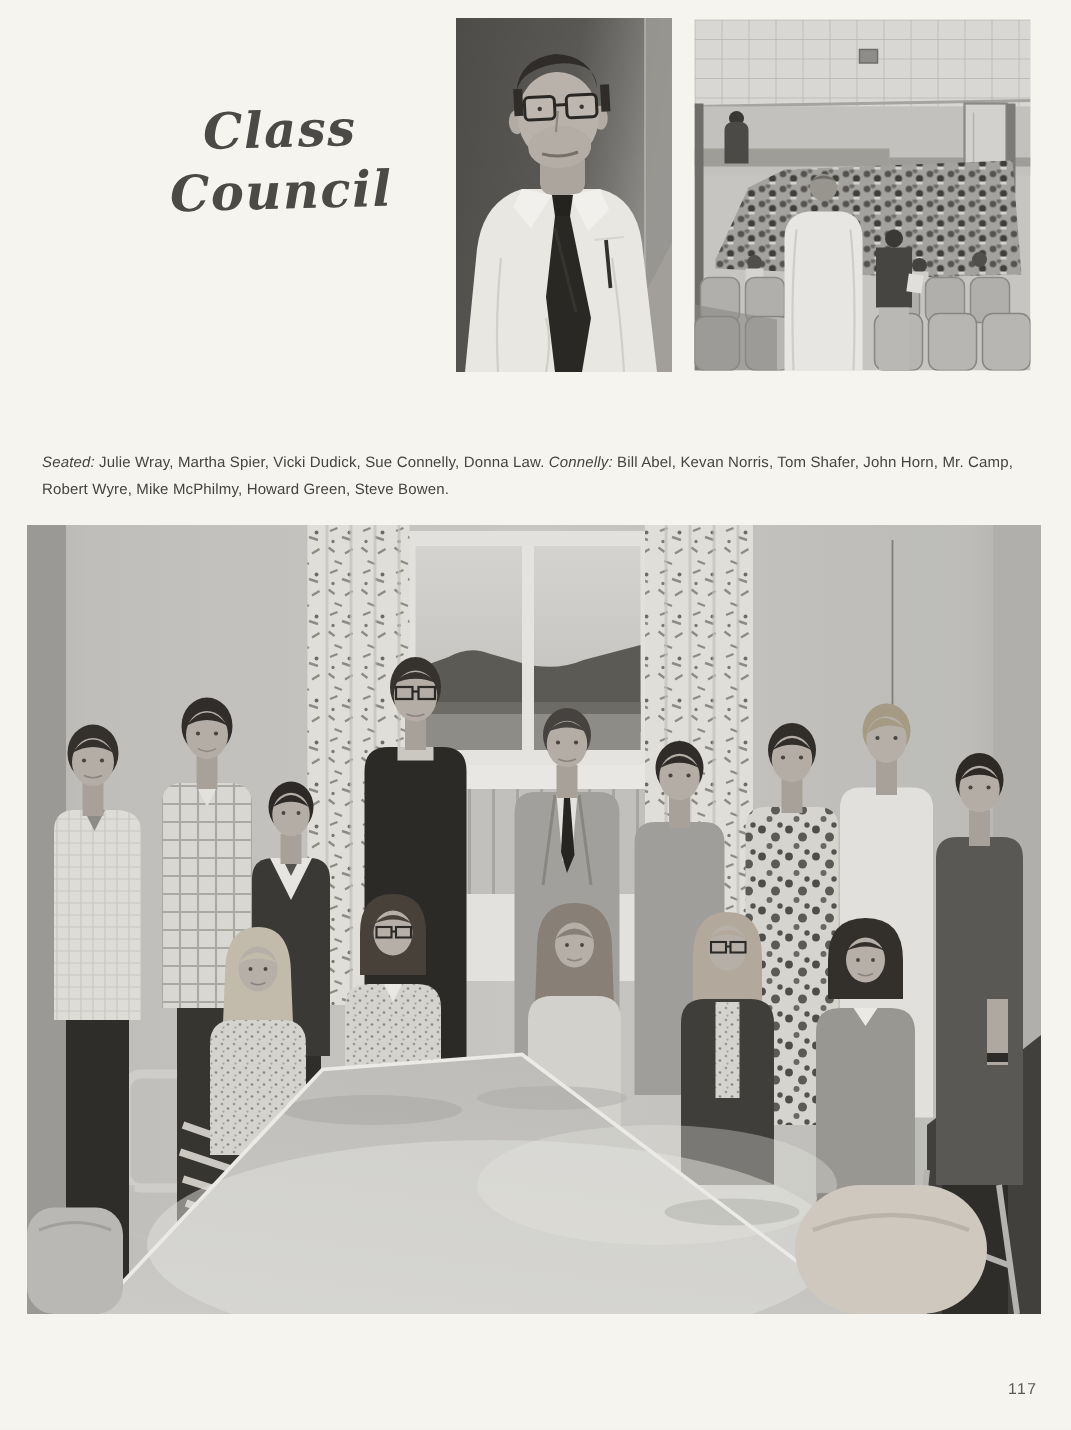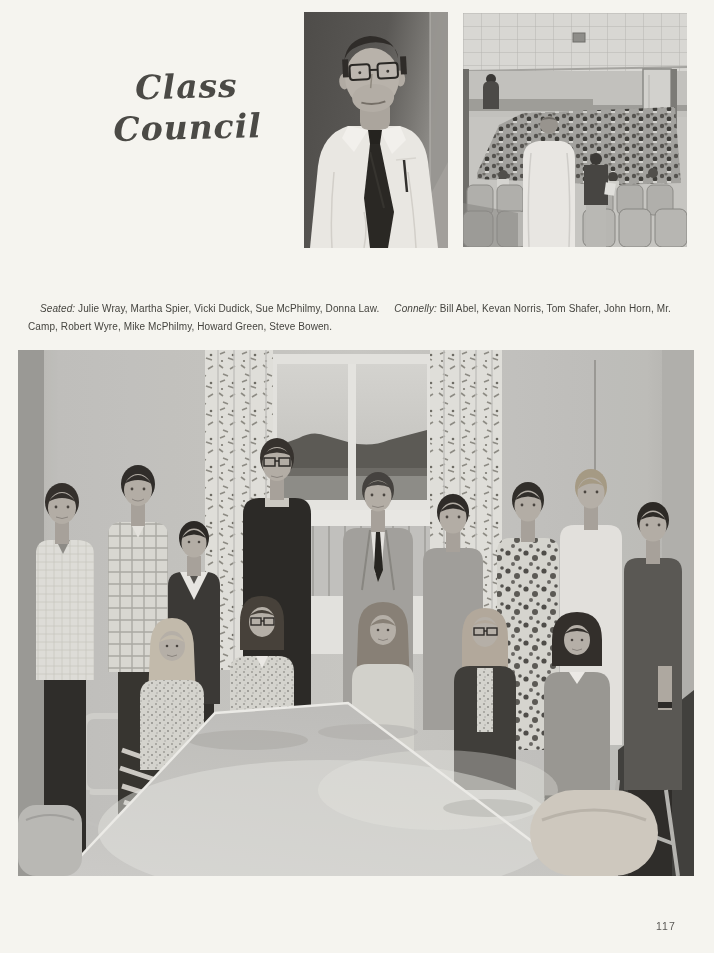--- a/index.html
+++ b/index.html
@@ -5,22 +5,22 @@
   html,body{margin:0;padding:0;}
   body{width:714px;height:953px;background:#f5f4ef;position:relative;overflow:hidden;
        font-family:"Liberation Sans",sans-serif;}
   .page{position:absolute;inset:0;}
   .title{position:absolute;left:92px;top:66px;width:190px;text-align:center;
          font-family:"DejaVu Serif",serif;font-style:italic;font-weight:bold;
          font-size:33px;line-height:41px;color:#4b4a46;letter-spacing:1px;
          transform:rotate(-1.5deg);}
   .caption{position:absolute;left:28px;top:300px;width:668px;margin:0;
            font-size:10px;line-height:18px;color:#45443f;letter-spacing:.1px;}
-  .caption i{font-style:italic;margin-left:12px;}
-  .pagenum{position:absolute;left:656px;top:920px;font-size:10.5px;color:#5a5956;
+  .caption i{font-style:italic;}
+  .pagenum{position:absolute;left:672px;top:920px;font-size:10.5px;color:#5a5956;
            letter-spacing:1px;}
   .photo{position:absolute;display:block;}
   #photo-portrait{left:304px;top:12px;}
   #photo-assembly{left:463px;top:13px;}
   #photo-group{left:18px;top:350px;}
 </style>
 </head>
 <body>
 
 <div class="page">
@@ -141,21 +141,21 @@
       <rect x="142" y="170" width="10" height="12" fill="#e0dfdb" transform="rotate(8 147 176)"></rect>
     </g>
     <g>
       <circle cx="86" cy="112" r="9" fill="#98948e"></circle>
       <path d="M77 108 Q86 100 95 108 Q86 104 77 108 Z" fill="#6e6b66"></path>
       <path d="M60 234 L60 146 Q60 130 76 128 L98 128 Q112 130 112 146 L112 234 Z" fill="#e8e6e2"></path>
       <path d="M68 140 Q64 180 66 234 M104 140 Q108 180 106 234" stroke="#cfcdc9" stroke-width="1.5" fill="none"></path>
     </g>
   </svg>
 
-  <p class="caption"><i>Seated:</i> <span>Julie Wray, Martha Spier, Vicki Dudick, Sue McPhilmy, Donna Law.</span> <i>Connelly:</i> <span>Bill Abel, Kevan Norris, Tom Shafer, John Horn, Mr. Camp, Robert Wyre, Mike McPhilmy, Howard Green, Steve Bowen.</span></p>
+  <p class="caption"><i>Seated:</i> <span>Julie Wray, Martha Spier, Vicki Dudick, Sue Connelly, Donna Law.</span> <i>Connelly:</i> <span>Bill Abel, Kevan Norris, Tom Shafer, John Horn, Mr. Camp, Robert Wyre, Mike McPhilmy, Howard Green, Steve Bowen.</span></p>
 
   <svg id="photo-group" class="photo" width="676" height="526" viewBox="0 0 676 526" aria-label="Black-and-white photo of the class council: nine members standing behind five members seated at a long table">
     <defs>
       <linearGradient id="gr-wall" x1="0" y1="0" x2="1" y2="0">
         <stop offset="0" stop-color="#b5b4b0"></stop>
           <stop offset="0.06" stop-color="#c3c2be"></stop>
         <stop offset="0.5" stop-color="#cbcac6"></stop>
           <stop offset="0.93" stop-color="#c0bfbb"></stop>
         <stop offset="1" stop-color="#b2b1ad"></stop>
       </linearGradient>

